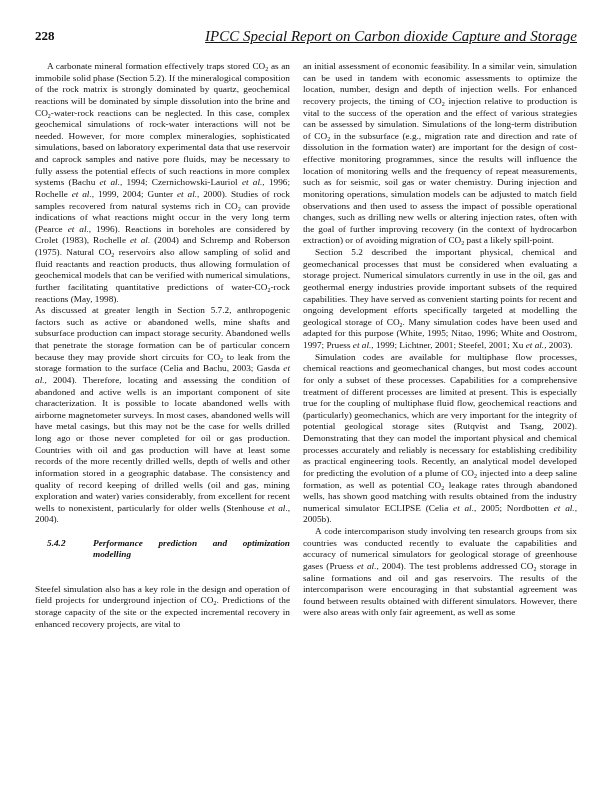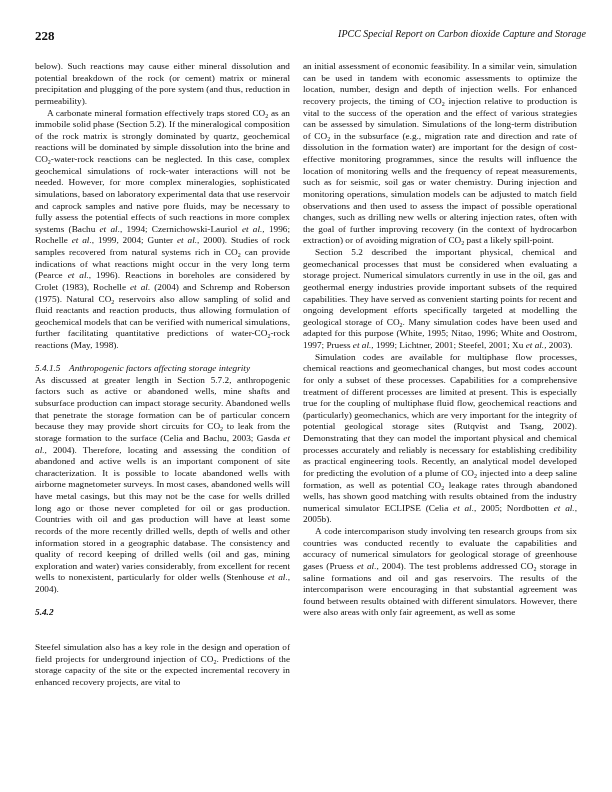--- a/index.html
+++ b/index.html
@@ -1,48 +1,47 @@
 <!DOCTYPE html>
 <html><head>
 <meta charset="utf-8">
 <style>
   html, body { margin:0; padding:0; background:#ffffff; }
   body { width:612px; height:792px; position:relative; overflow:hidden;
          font-family:"Liberation Serif","DejaVu Serif",serif; color:#111; }
   .page-number { position:absolute; left:35px; top:28px; font-size:13px; font-weight:bold; }
-  .running-head { position:absolute; right:26px; top:28px; font-size:10px; font-style:italic; }
+  .running-head { position:absolute; right:35px; top:28px; font-size:15px; font-style:italic;text-decoration:underline; }
   .col { position:absolute; top:61px; font-size:9.25px; line-height:11.62px; text-align:justify; }
   .col-left { left:35px; width:255px; }
   .col-right { left:303px; width:274px; }
   p { margin:0; }
   p.indent { text-indent:12px; }
   sub { font-size:6px; vertical-align:-2px; line-height:0; }
   i { }
   .h4 { font-style:italic; margin-top:11.6px; text-align:left; }
   .h4 .num { display:inline-block; width:34px; }
   .h3 { font-weight:bold; font-style:italic; margin-top:11.6px; margin-bottom:23px; display:flex; }
-  .h3 .num { width:46px; flex:none; }
+  .h3 .num { width:46px; flex:none;margin-left:12px; }
 </style>
 </head>
 <body>
 
 <div class="page-number">228</div>
 <div class="running-head">IPCC Special Report on Carbon dioxide Capture and Storage</div>
 
 <div class="col col-left">
-  <p>below). Such reactions may cause either mineral dissolution and potential breakdown of the rock (or cement) matrix or mineral precipitation and plugging of the pore system (and thus, reduction in permeability).</p>
 
   <p class="indent"><span>A carbonate mineral formation effectively traps stored CO</span><sub>2</sub><span> as an immobile solid phase (Section 5.2). If the mineralogical composition of the rock matrix is strongly dominated by quartz, geochemical reactions will be dominated by simple dissolution into the brine and CO</span><sub>2</sub><span>-water-rock reactions can be neglected. In this case, complex geochemical simulations of rock-water interactions will not be needed. However, for more complex mineralogies, sophisticated simulations, based on laboratory experimental data that use reservoir and caprock samples and native pore fluids, may be necessary to fully assess the potential effects of such reactions in more complex systems (Bachu </span><i>et al.</i><span>, 1994; Czernichowski-Lauriol </span><i>et al.</i><span>, 1996; Rochelle </span><i>et al.</i><span>, 1999, 2004; Gunter </span><i>et al.</i><span>, 2000). Studies of rock samples recovered from natural systems rich in CO</span><sub>2</sub><span> can provide indications of what reactions might occur in the very long term (Pearce </span><i>et al.</i><span>, 1996). Reactions in boreholes are considered by Crolet (1983), Rochelle </span><i>et al.</i><span> (2004) and Schremp and Roberson (1975). Natural CO</span><sub>2</sub><span> reservoirs also allow sampling of solid and fluid reactants and reaction products, thus allowing formulation of geochemical models that can be verified with numerical simulations, further facilitating quantitative predictions of water-CO</span><sub>2</sub><span>-rock reactions (May, 1998).</span></p>
 
-  <div class="h4"><span class="num">5.4.1.5</span><span>Anthropogenic factors affecting storage integrity</span></div>
 
   <p><span>As discussed at greater length in Section 5.7.2, anthropogenic factors such as active or abandoned wells, mine shafts and subsurface production can impact storage security. Abandoned wells that penetrate the storage formation can be of particular concern because they may provide short circuits for CO</span><sub>2</sub><span> to leak from the storage formation to the surface (Celia and Bachu, 2003; Gasda </span><i>et al.</i><span>, 2004). Therefore, locating and assessing the condition of abandoned and active wells is an important component of site characterization. It is possible to locate abandoned wells with airborne magnetometer surveys. In most cases, abandoned wells will have metal casings, but this may not be the case for wells drilled long ago or those never completed for oil or gas production. Countries with oil and gas production will have at least some records of the more recently drilled wells, depth of wells and other information stored in a geographic database. The consistency and quality of record keeping of drilled wells (oil and gas, mining exploration and water) varies considerably, from excellent for recent wells to nonexistent, particularly for older wells (Stenhouse </span><i>et al.</i><span>, 2004).</span></p>
 
   <div class="h3">
       <span class="num">5.4.2</span>
+      <span>Performance prediction and optimization modelling</span>
     </div>
 
   <p><span>Steefel simulation also has a key role in the design and operation of field projects for underground injection of CO</span><sub>2</sub><span>. Predictions of the storage capacity of the site or the expected incremental recovery in enhanced recovery projects, are vital to</span></p>
 </div>
 
 <div class="col col-right">
   <p><span>an initial assessment of economic feasibility. In a similar vein, simulation can be used in tandem with economic assessments to optimize the location, number, design and depth of injection wells. For enhanced recovery projects, the timing of CO</span><sub>2</sub><span> injection relative to production is vital to the success of the operation and the effect of various strategies can be assessed by simulation. Simulations of the long-term distribution of CO</span><sub>2</sub><span> in the subsurface (e.g., migration rate and direction and rate of dissolution in the formation water) are important for the design of cost-effective monitoring programmes, since the results will influence the location of monitoring wells and the frequency of repeat measurements, such as for seismic, soil gas or water chemistry. During injection and monitoring operations, simulation models can be adjusted to match field observations and then used to assess the impact of possible operational changes, such as drilling new wells or altering injection rates, often with the goal of further improving recovery (in the context of hydrocarbon extraction) or of avoiding migration of CO</span><sub>2</sub><span> past a likely spill-point.</span></p>
 
   <p class="indent"><span>Section 5.2 described the important physical, chemical and geomechanical processes that must be considered when evaluating a storage project. Numerical simulators currently in use in the oil, gas and geothermal energy industries provide important subsets of the required capabilities. They have served as convenient starting points for recent and ongoing development efforts specifically targeted at modelling the geological storage of CO</span><sub>2</sub><span>. Many simulation codes have been used and adapted for this purpose (White, 1995; Nitao, 1996; White and Oostrom, 1997; Pruess </span><i>et al.</i><span>, 1999; Lichtner, 2001; Steefel, 2001; Xu </span><i>et al.</i><span>, 2003).</span></p>
 

